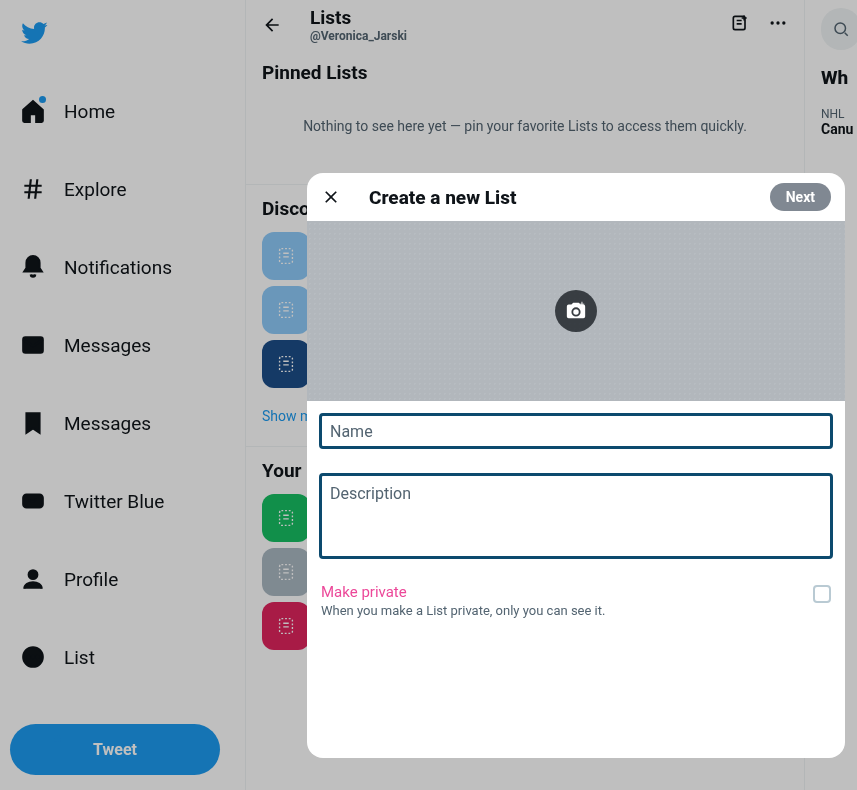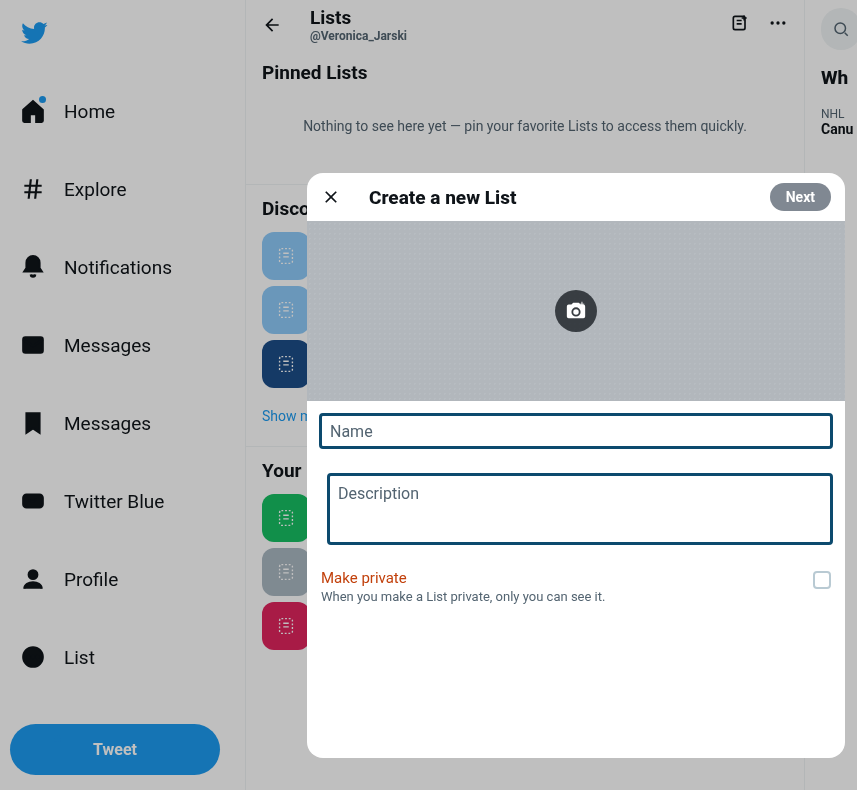--- a/index.html
+++ b/index.html
@@ -280,32 +280,31 @@
     .field-label {
       font-size: 16px;
       color: #536471;
     }
     .field-name {
       height: 36px;
       display: flex;
       align-items: center;
     }
     .field-desc {
-      height: 72px;
-      margin-left: 8px;
+      height: 86px;
     }
     .private-row {
       display: flex;
       align-items: flex-start;
       justify-content: space-between;
       padding: 0 2px;
     }
     .private-title {
       font-size: 15px;
-      color: #c2410c;
+      color: #ec4899;
     }
     .private-help {
       font-size: 13px;
       color: #536471;
       margin-top: 2px;
     }
     .checkbox {
       width: 18px;
       height: 18px;
       border: 2px solid #b9cad3;

